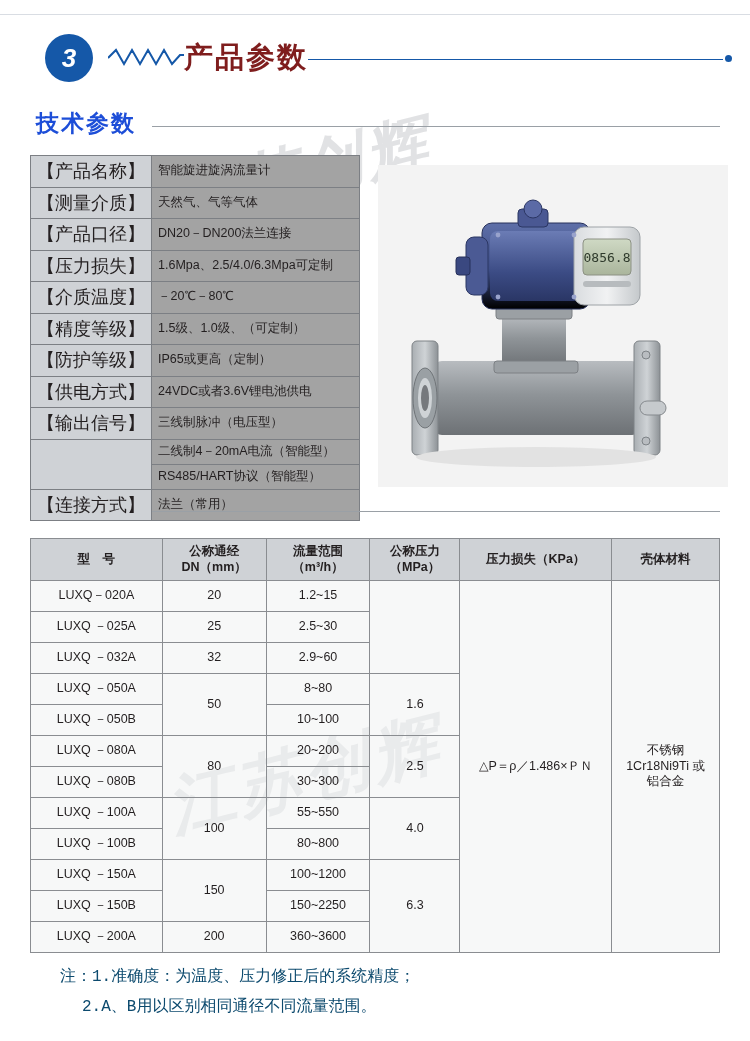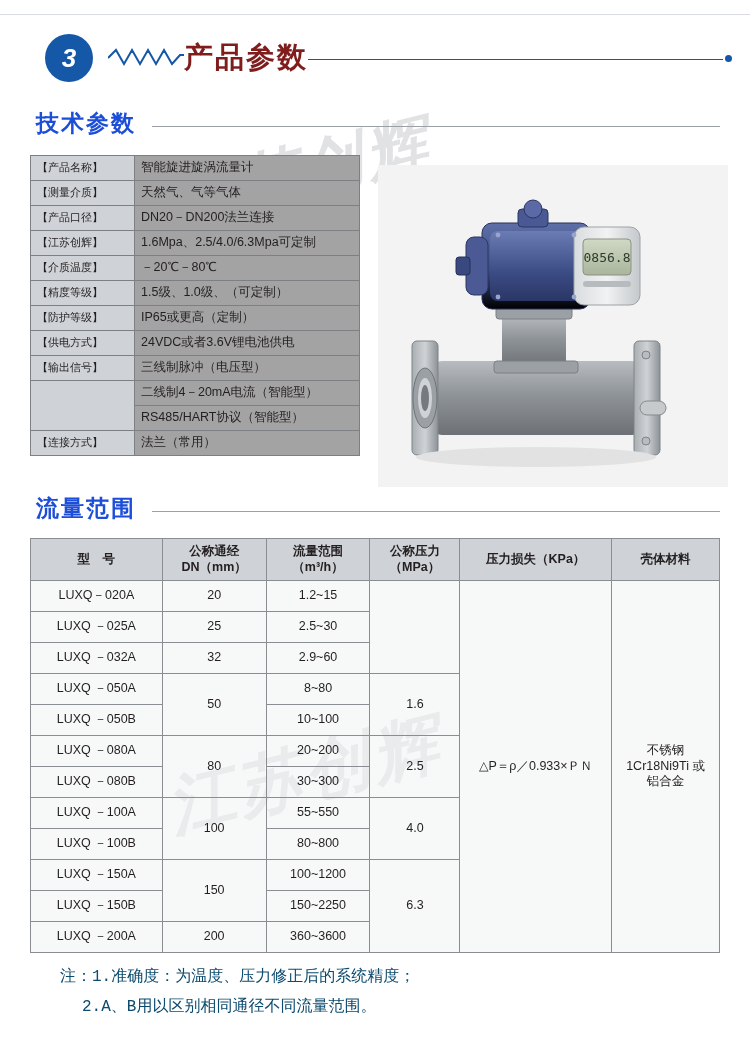--- a/index.html
+++ b/index.html
@@ -131,21 +131,21 @@
     border: 1px solid #7c7f84;
     padding: 4px 6px;
     height: 25px;
     vertical-align: middle;
     line-height: 1.25;
   }
   .spec-table td.k {
     width: 104px;
     background: #cfd2d6;
     white-space: nowrap;
-    font-size: 11px;
+    font-size: 18px;
     letter-spacing: 0px;
   }
   .spec-table td.v {
     background: #a3a3a3;
     font-size: 12.5px;
   }
   .spec-table td.blank {
     background: #cfd2d6;
     border-top: none;
     border-bottom: none;
@@ -245,21 +245,21 @@
       </tr>
       <tr>
         <td class="k">【测量介质】</td>
         <td class="v">天然气、气等气体</td>
       </tr>
       <tr>
         <td class="k">【产品口径】</td>
         <td class="v">DN20－DN200法兰连接</td>
       </tr>
       <tr>
-        <td class="k">【江苏创辉】</td>
+        <td class="k">【压力损失】</td>
         <td class="v">1.6Mpa、2.5/4.0/6.3Mpa可定制</td>
       </tr>
       <tr>
         <td class="k">【介质温度】</td>
         <td class="v">－20℃－80℃</td>
       </tr>
       <tr>
         <td class="k">【精度等级】</td>
         <td class="v">1.5级、1.0级、（可定制）</td>
       </tr>
@@ -401,21 +401,21 @@
         </th>
       </tr>
     </thead>
     <tbody>
 
       <tr>
         <td>LUXQ－020A</td>
         <td>20</td>
         <td>1.2~15</td>
         <td rowspan="3"></td>
-        <td rowspan="12">△P＝ρ／0.933×ＰＮ</td>
+        <td rowspan="12">△P＝ρ／1.486×ＰＮ</td>
         <td rowspan="12">
           <div>不锈钢</div>
           <div>1Cr18Ni9Ti 或</div>
           <div>铝合金</div>
         </td>
       </tr>
 
       <tr>
         <td>LUXQ －025A</td>
         <td>25</td>

